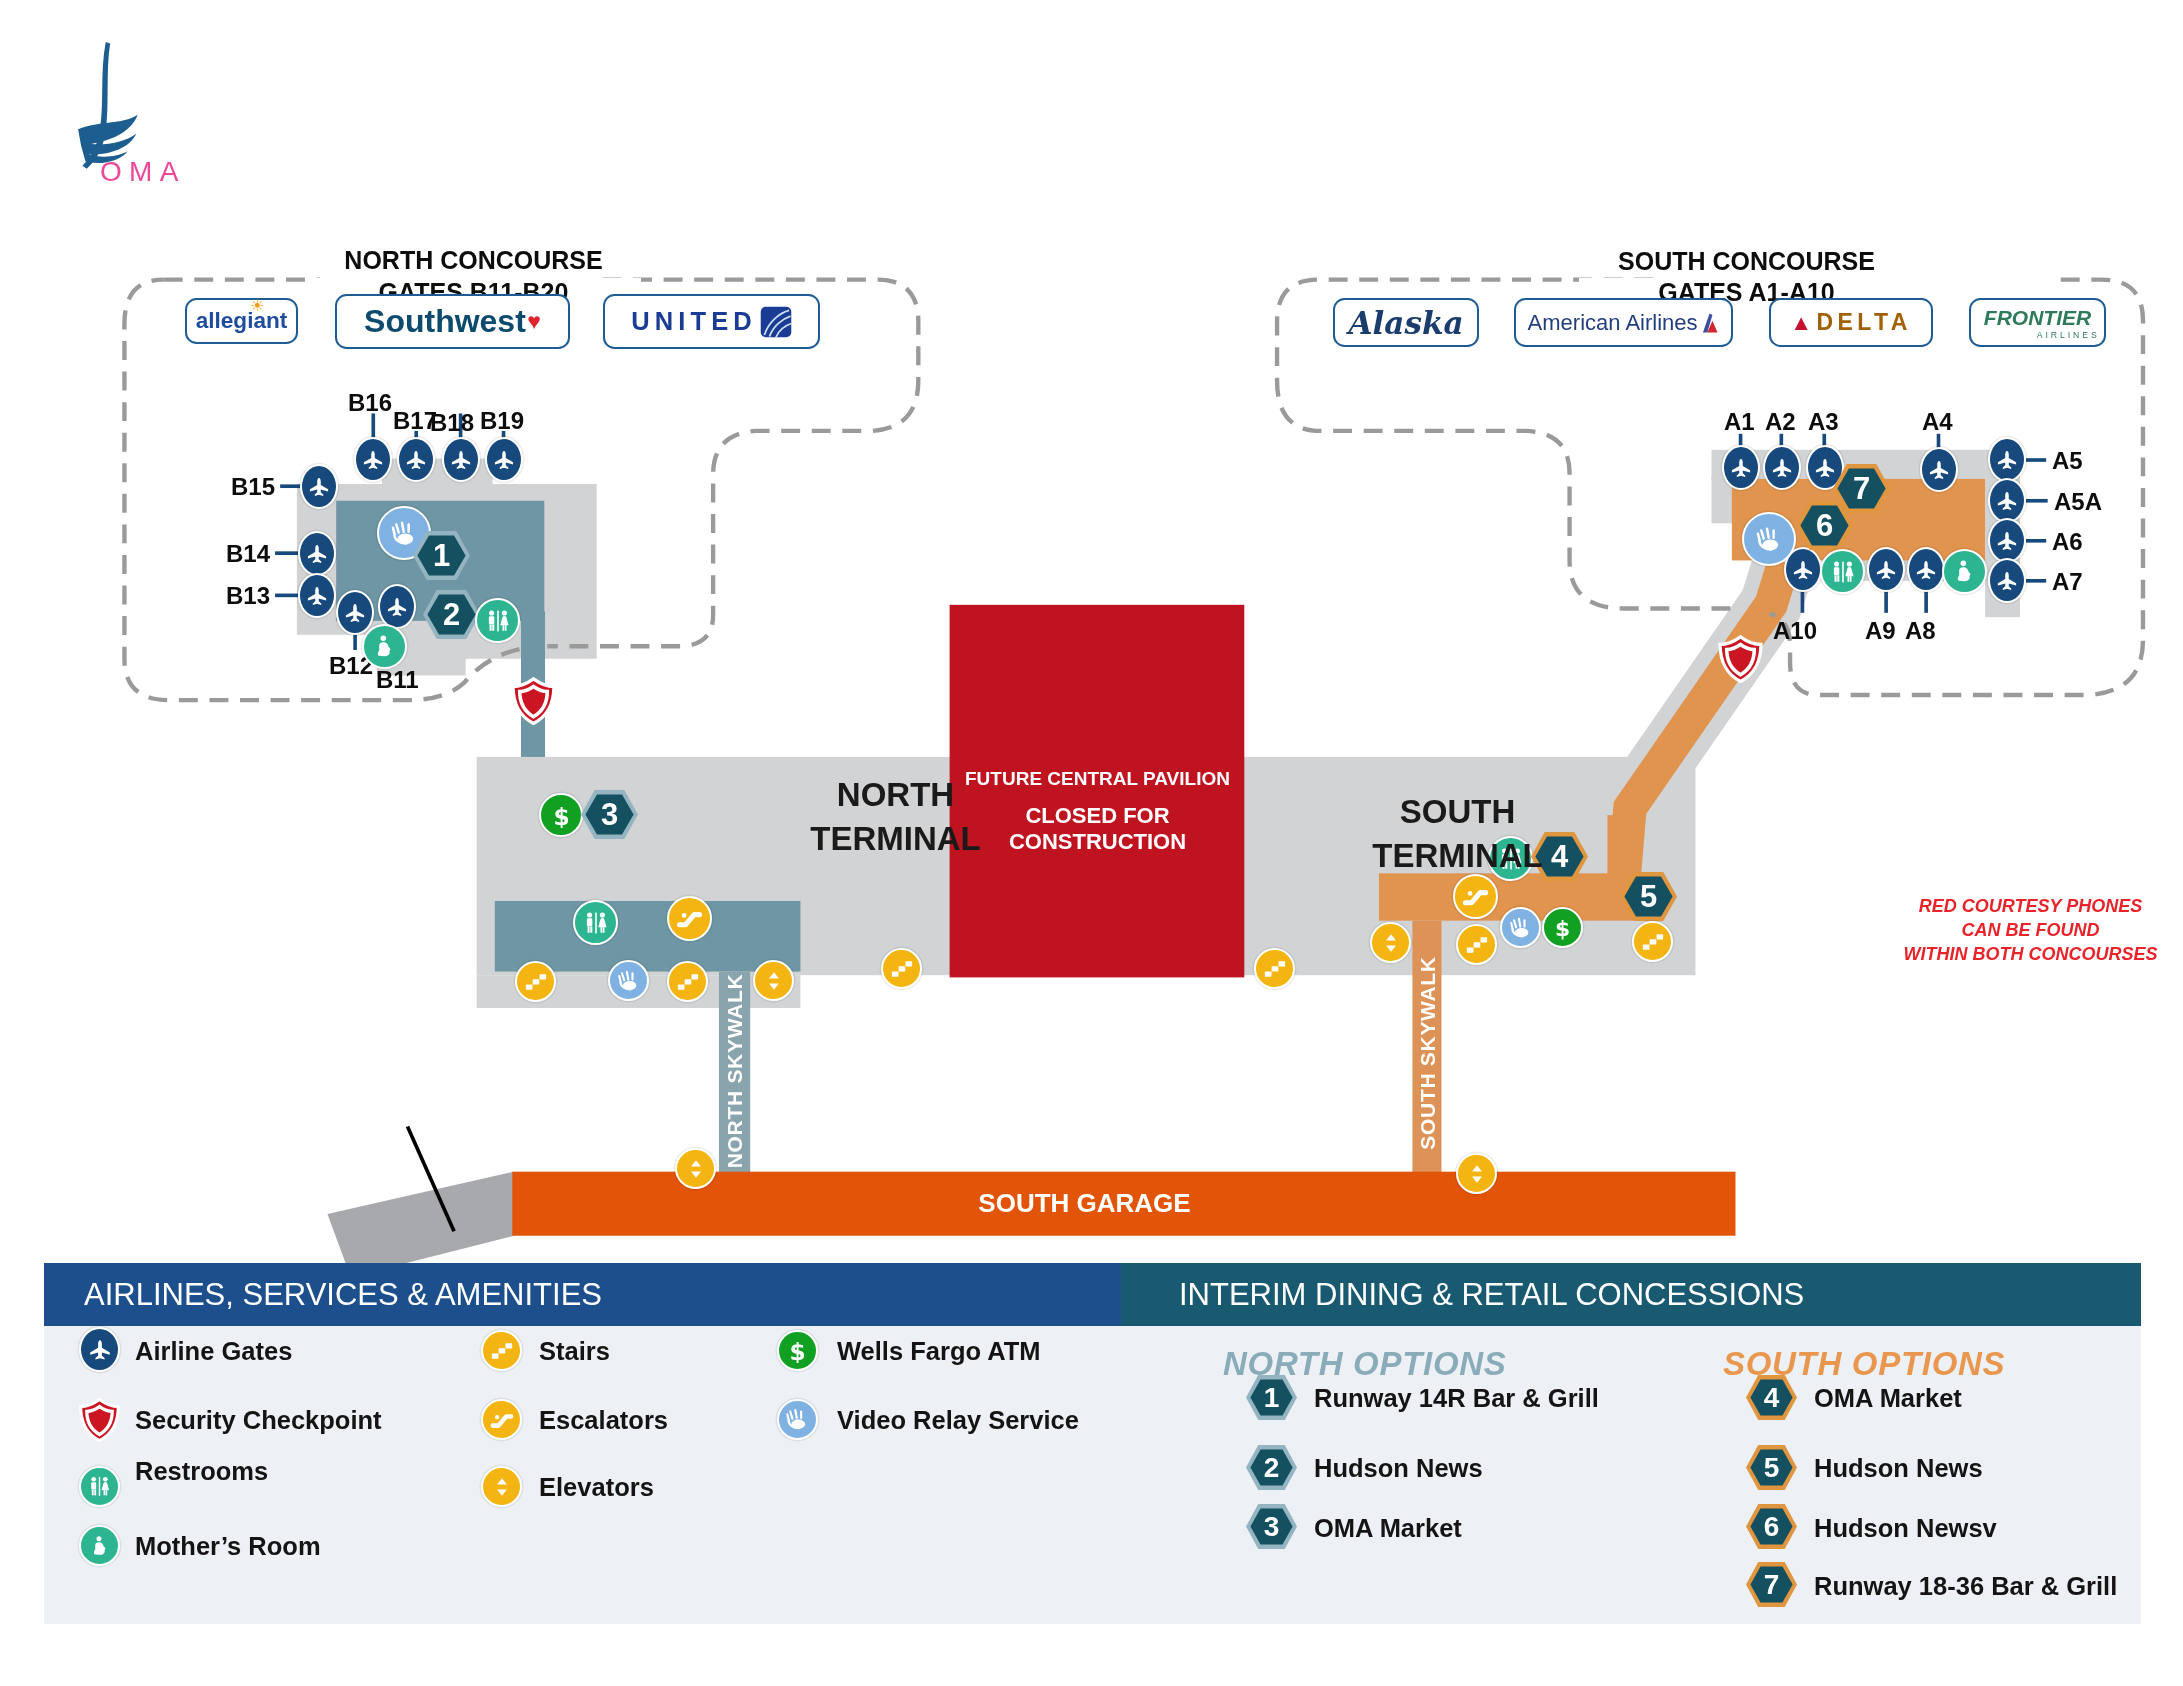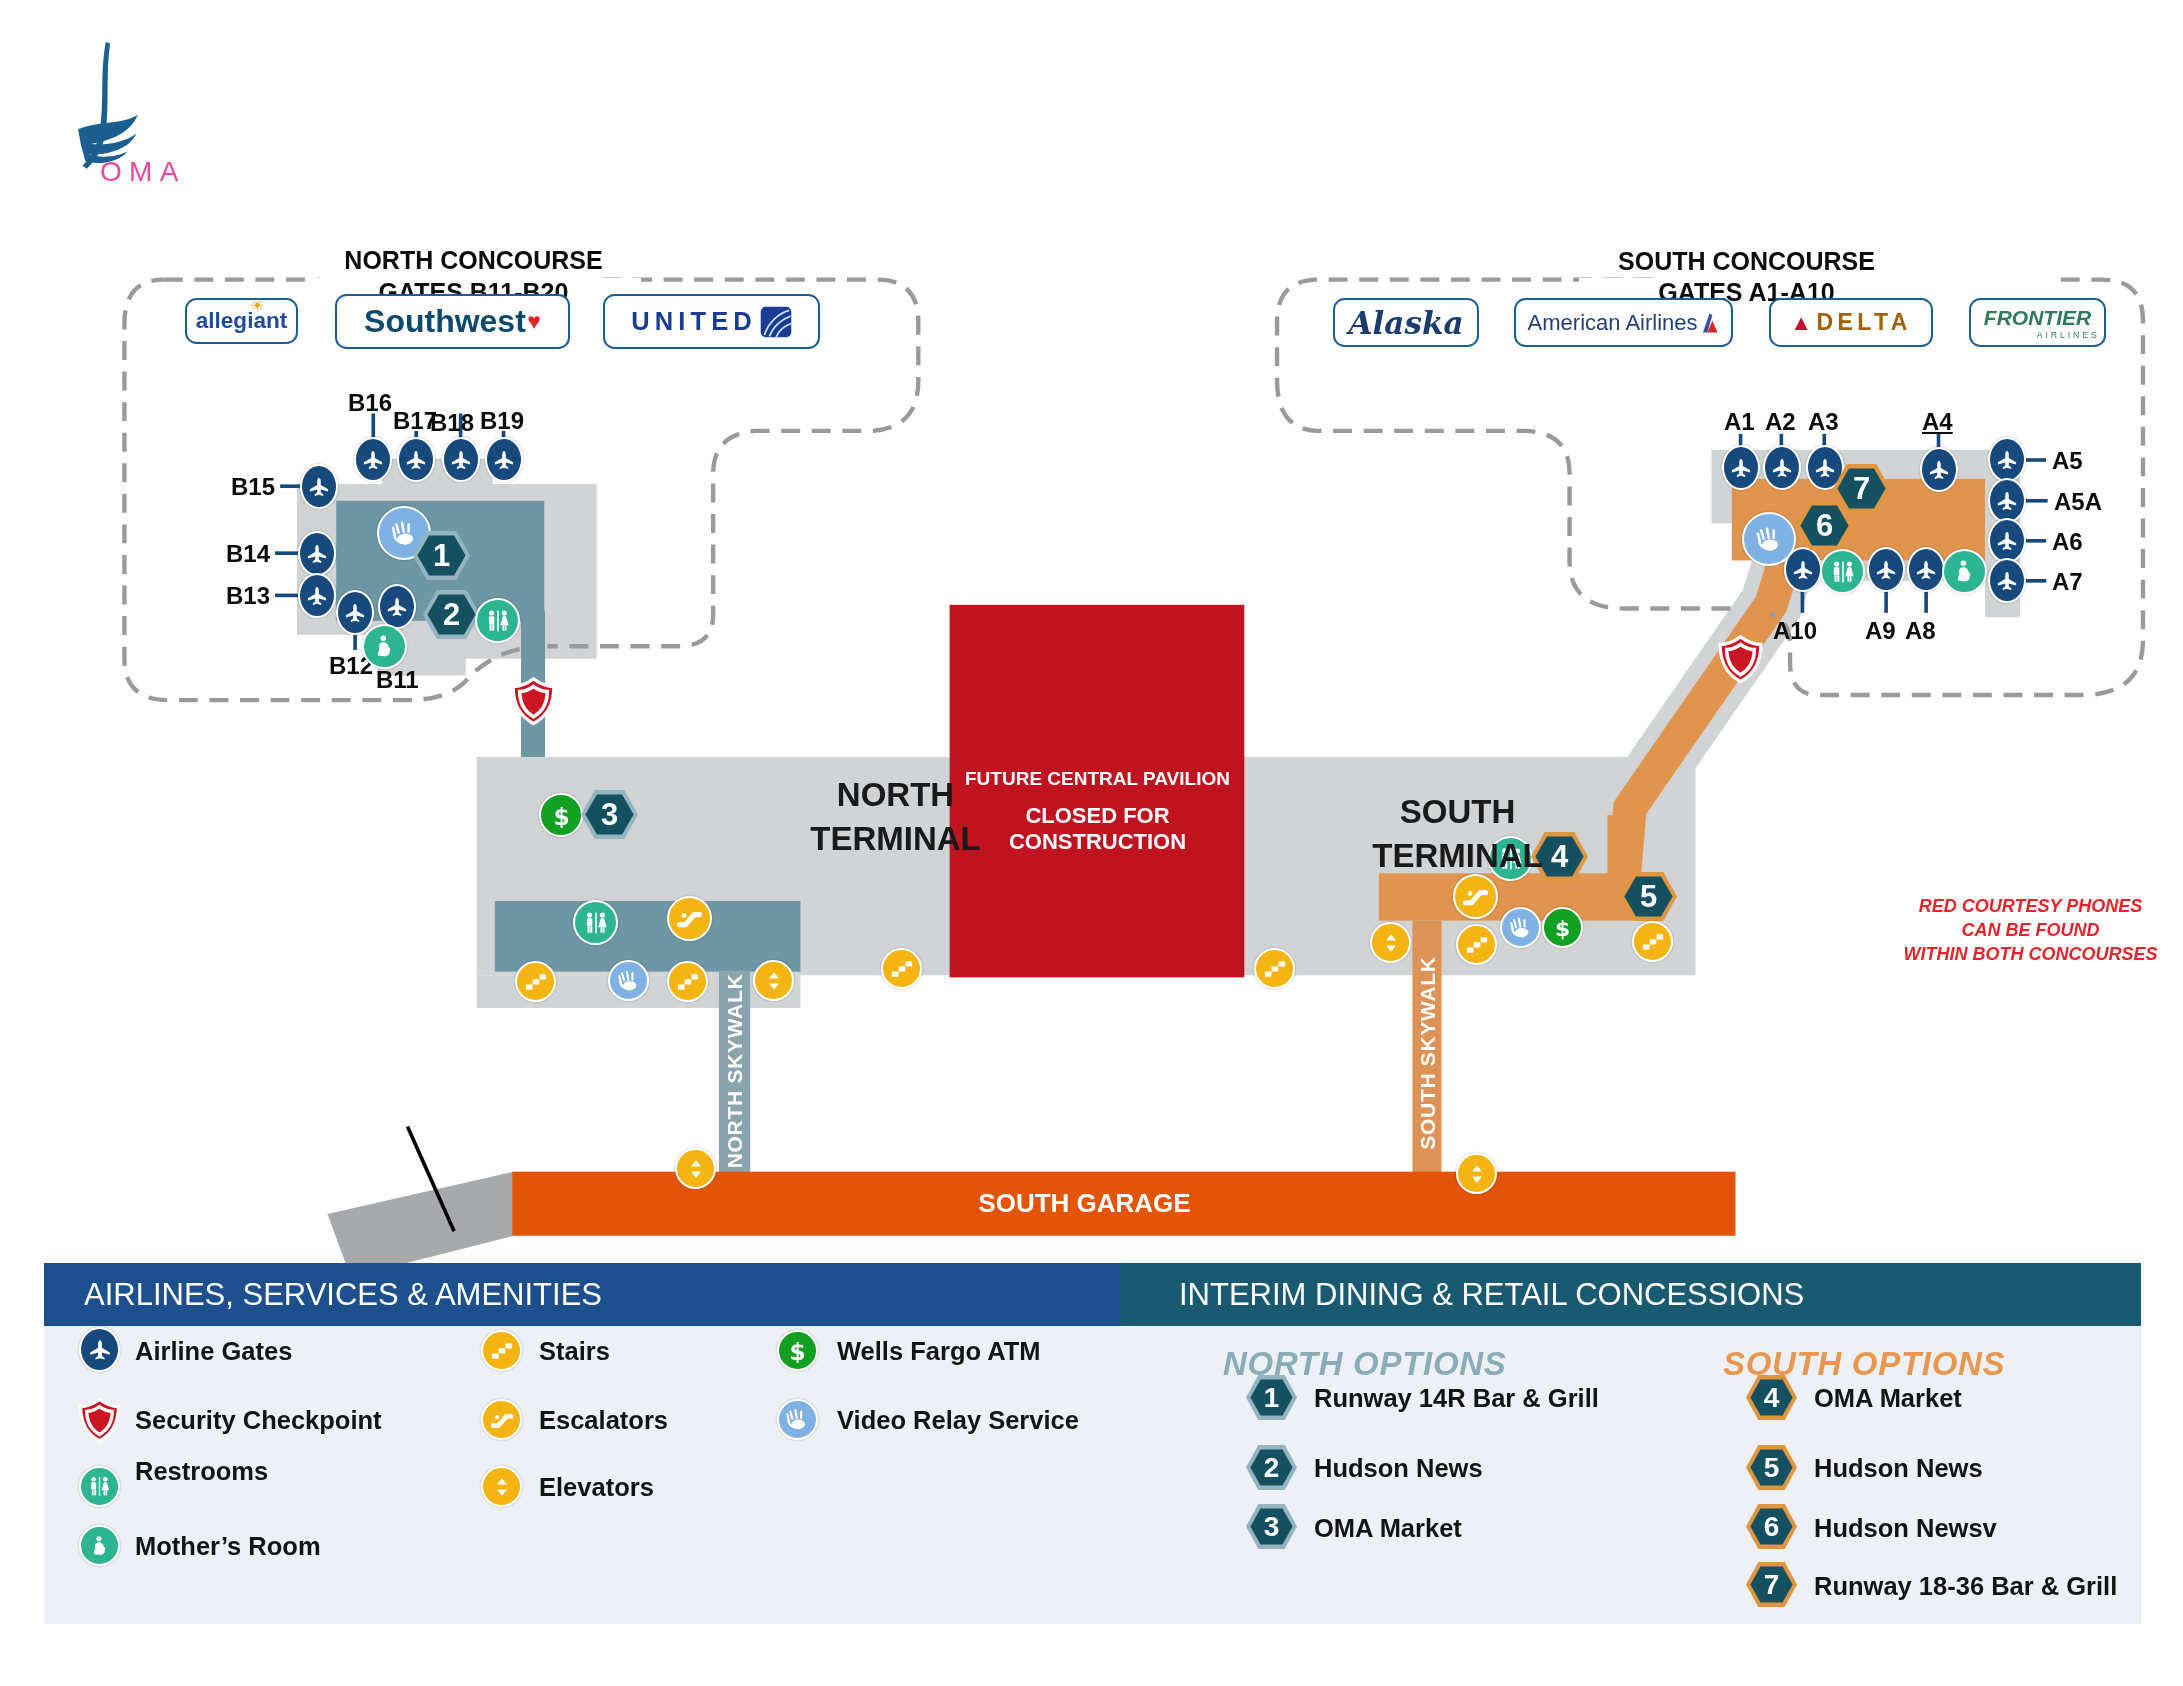--- a/index.html
+++ b/index.html
@@ -322,21 +322,21 @@
       </svg>
     </div>
   <div class="chip c-navy gate" style="left:1784px;top:547px;">
       <svg width="26" height="26" viewBox="0 0 36 36">
         <use href="#sy-plane"></use>
       </svg>
     </div>
   <div class="gatelbl" style="left:1724px;top:408px;">A1</div>
   <div class="gatelbl" style="left:1765px;top:408px;">A2</div>
   <div class="gatelbl" style="left:1808px;top:408px;">A3</div>
-  <div class="gatelbl" style="left:1922px;top:408px;text-decoration:underline;">A4</div>
+  <div class="gatelbl" style="left:1922px;top:408px;">A4</div>
   <div class="gatelbl" style="left:2052px;top:447px;">A5</div>
   <div class="gatelbl" style="left:2054px;top:488px;">A5A</div>
   <div class="gatelbl" style="left:2052px;top:528px;">A6</div>
   <div class="gatelbl" style="left:2052px;top:568px;">A7</div>
   <div class="gatelbl" style="left:1905px;top:617px;">A8</div>
   <div class="gatelbl" style="left:1865px;top:617px;">A9</div>
   <div class="gatelbl" style="left:1773px;top:617px;">A10</div>
 
   <div class="chip c-blue" style="left:377px;top:506px;width:54px;height:54px;">
       <svg width="33" height="33" viewBox="0 0 46 46">

